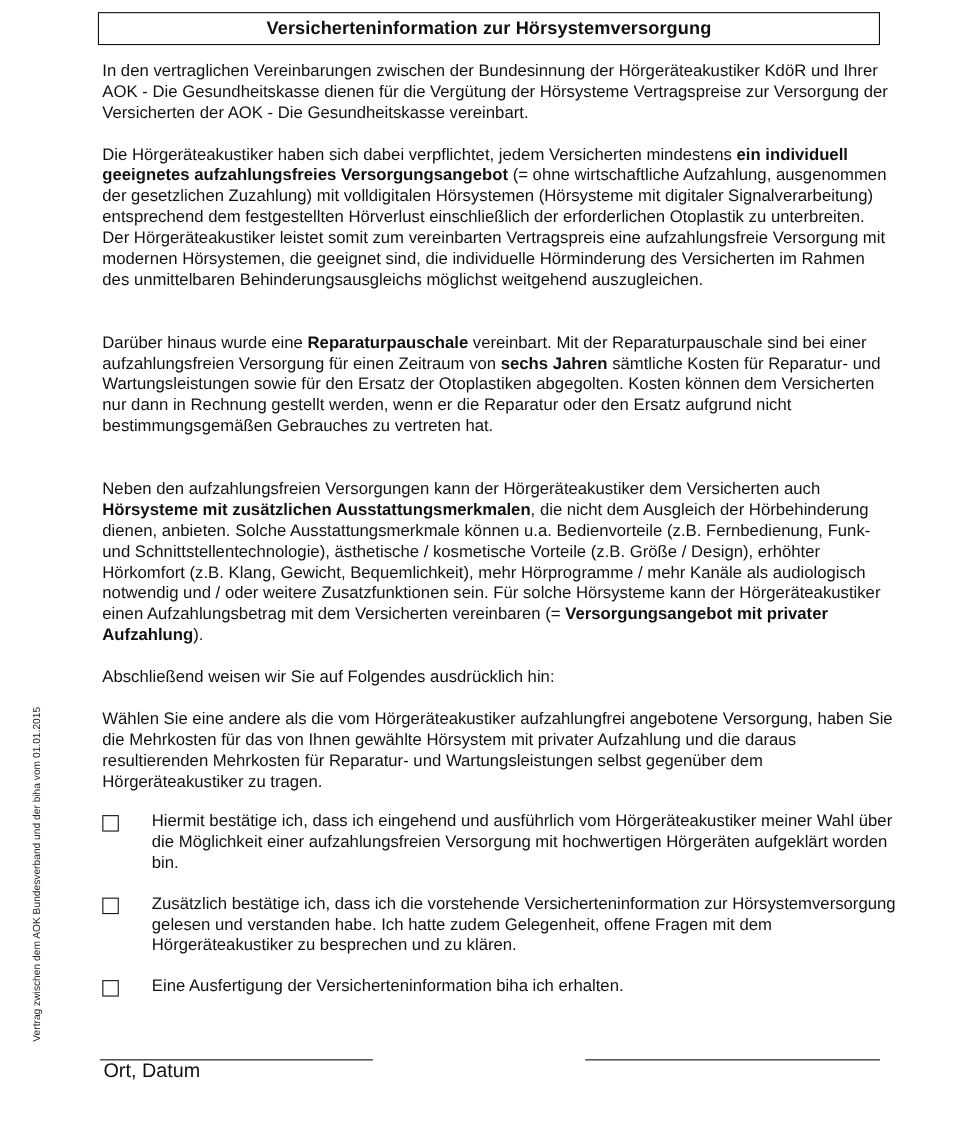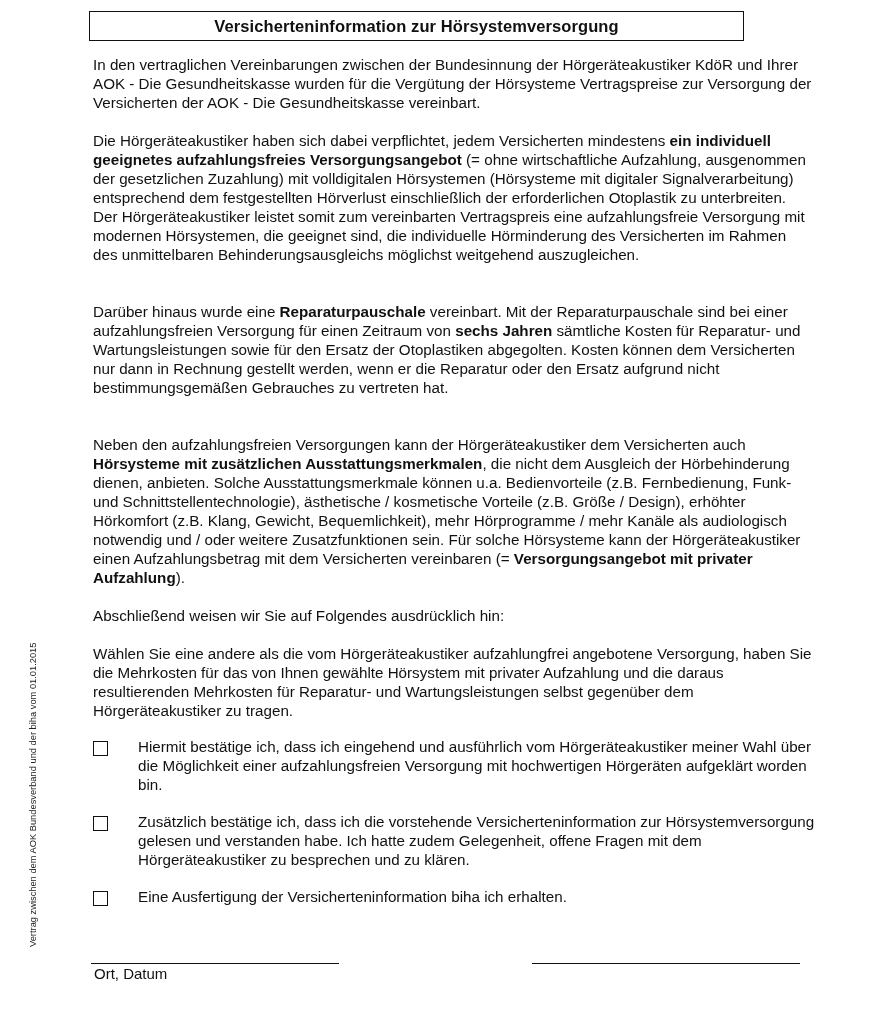--- a/index.html
+++ b/index.html
@@ -17,21 +17,21 @@
     }
     .page {
       position: absolute;
       left: 0; top: 0;
       width: 877px; height: 1019px;
     }
     .title-box {
       position: absolute;
       left: 89px;
       top: 11px;
-      width: 655px;
+      width: 711px;
       height: 30px;
       border: 1.5px solid #111;
       box-sizing: border-box;
       display: flex;
       align-items: center;
       justify-content: center;
     }
     .title-box h1 {
       margin: 0;
       font-size: 16.5px;
@@ -72,21 +72,21 @@
       line-height: 19px;
       margin: 0;
     }
     .sig-line {
       position: absolute;
       border-top: 1.2px solid #111;
       height: 0;
     }
     .sig-label {
       position: absolute;
-      font-size: 15px;
+      font-size: 18px;
       line-height: 19px;
     }
     .side-note {
       position: absolute;
       left: 28px;
       top: 947px;
       transform-origin: 0 0;
       transform: rotate(-90deg);
       font-size: 9.3px;
       white-space: nowrap;
@@ -97,21 +97,21 @@
 <body>
 
 <div class="page">
 
   <div class="side-note">Vertrag zwischen dem AOK Bundesverband und der biha vom 01.01.2015</div>
 
   <div class="title-box">
     <h1>Versicherteninformation zur Hörsystemversorgung</h1>
   </div>
 
-  <p class="para" style="top:55px;">In den vertraglichen Vereinbarungen zwischen der Bundesinnung der Hörgeräteakustiker KdöR und Ihrer AOK - Die Gesundheitskasse wurden für die Vergütung der Hörsysteme Vertragspreise zur Versorgung der Versicherten der AOK - Die Gesundheitskasse vereinbart.</p>
+  <p class="para" style="top:55px;">In den vertraglichen Vereinbarungen zwischen der Bundesinnung der Hörgeräteakustiker KdöR und Ihrer AOK - Die Gesundheitskasse dienen für die Vergütung der Hörsysteme Vertragspreise zur Versorgung der Versicherten der AOK - Die Gesundheitskasse vereinbart.</p>
 
   <p class="para" style="top:131px;"><span>Die Hörgeräteakustiker haben sich dabei verpflichtet, jedem Versicherten mindestens </span><b>ein individuell geeignetes aufzahlungsfreies Versorgungsangebot</b><span> (= ohne wirtschaftliche Aufzahlung, ausgenommen der gesetzlichen Zuzahlung) mit volldigitalen Hörsystemen (Hörsysteme mit digitaler Signalverarbeitung) entsprechend dem festgestellten Hörverlust einschließlich der erforderlichen Otoplastik zu unterbreiten. Der Hörgeräteakustiker leistet somit zum vereinbarten Vertragspreis eine aufzahlungsfreie Versorgung mit modernen Hörsystemen, die geeignet sind, die individuelle Hörminderung des Versicherten im Rahmen des unmittelbaren Behinderungsausgleichs möglichst weitgehend auszugleichen.</span></p>
 
   <p class="para" style="top:302px;"><span>Darüber hinaus wurde eine </span><b>Reparaturpauschale</b><span> vereinbart. Mit der Reparaturpauschale sind bei einer aufzahlungsfreien Versorgung für einen Zeitraum von </span><b>sechs Jahren</b><span> sämtliche Kosten für Reparatur- und Wartungsleistungen sowie für den Ersatz der Otoplastiken abgegolten. Kosten können dem Versicherten nur dann in Rechnung gestellt werden, wenn er die Reparatur oder den Ersatz aufgrund nicht bestimmungsgemäßen Gebrauches zu vertreten hat.</span></p>
 
   <p class="para" style="top:435px;"><span>Neben den aufzahlungsfreien Versorgungen kann der Hörgeräteakustiker dem Versicherten auch </span><b>Hörsysteme mit zusätzlichen Ausstattungsmerkmalen</b><span>, die nicht dem Ausgleich der Hörbehinderung dienen, anbieten. Solche Ausstattungsmerkmale können u.a. Bedienvorteile (z.B. Fernbedienung, Funk- und Schnittstellentechnologie), ästhetische / kosmetische Vorteile (z.B. Größe / Design), erhöhter Hörkomfort (z.B. Klang, Gewicht, Bequemlichkeit), mehr Hörprogramme / mehr Kanäle als audiologisch notwendig und / oder weitere Zusatzfunktionen sein. Für solche Hörsysteme kann der Hörgeräteakustiker einen Aufzahlungsbetrag mit dem Versicherten vereinbaren (= </span><b>Versorgungsangebot mit privater Aufzahlung</b><span>).</span></p>
 
   <p class="para" style="top:644px;">Wählen Sie eine andere als die vom Hörgeräteakustiker aufzahlungfrei angebotene Versorgung, haben Sie die Mehrkosten für das von Ihnen gewählte Hörsystem mit privater Aufzahlung und die daraus resultierenden Mehrkosten für Reparatur- und Wartungsleistungen selbst gegenüber dem Hörgeräteakustiker zu tragen.</p>
 
   <p class="para" style="top:606px;">Abschließend weisen wir Sie auf Folgendes ausdrücklich hin:</p>

